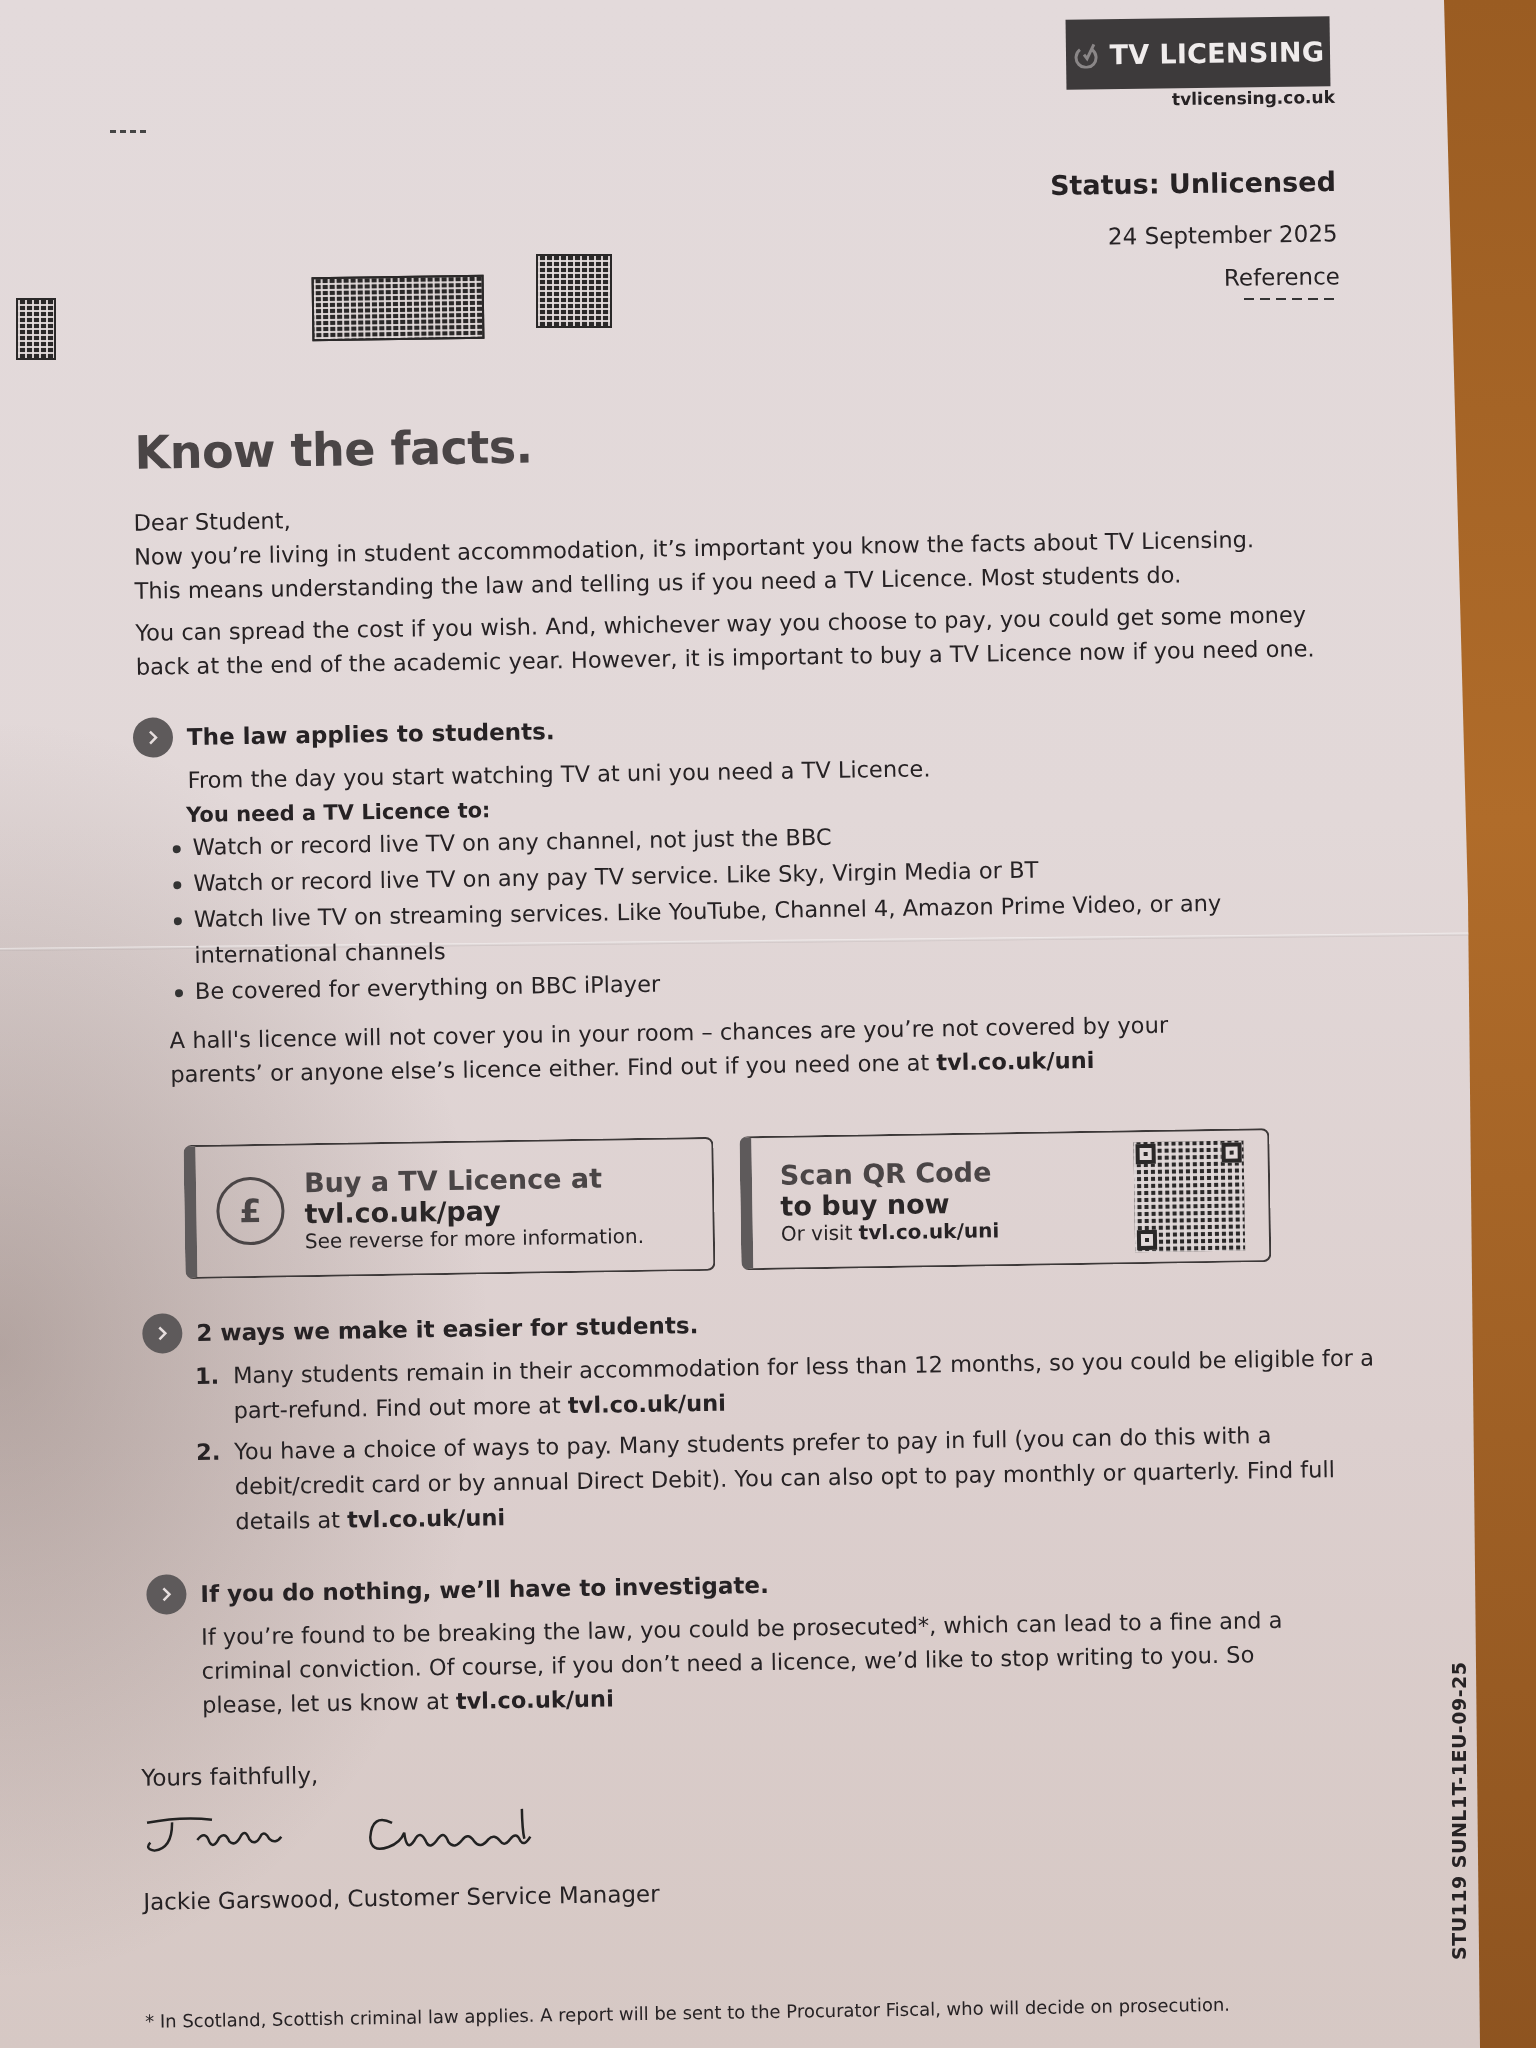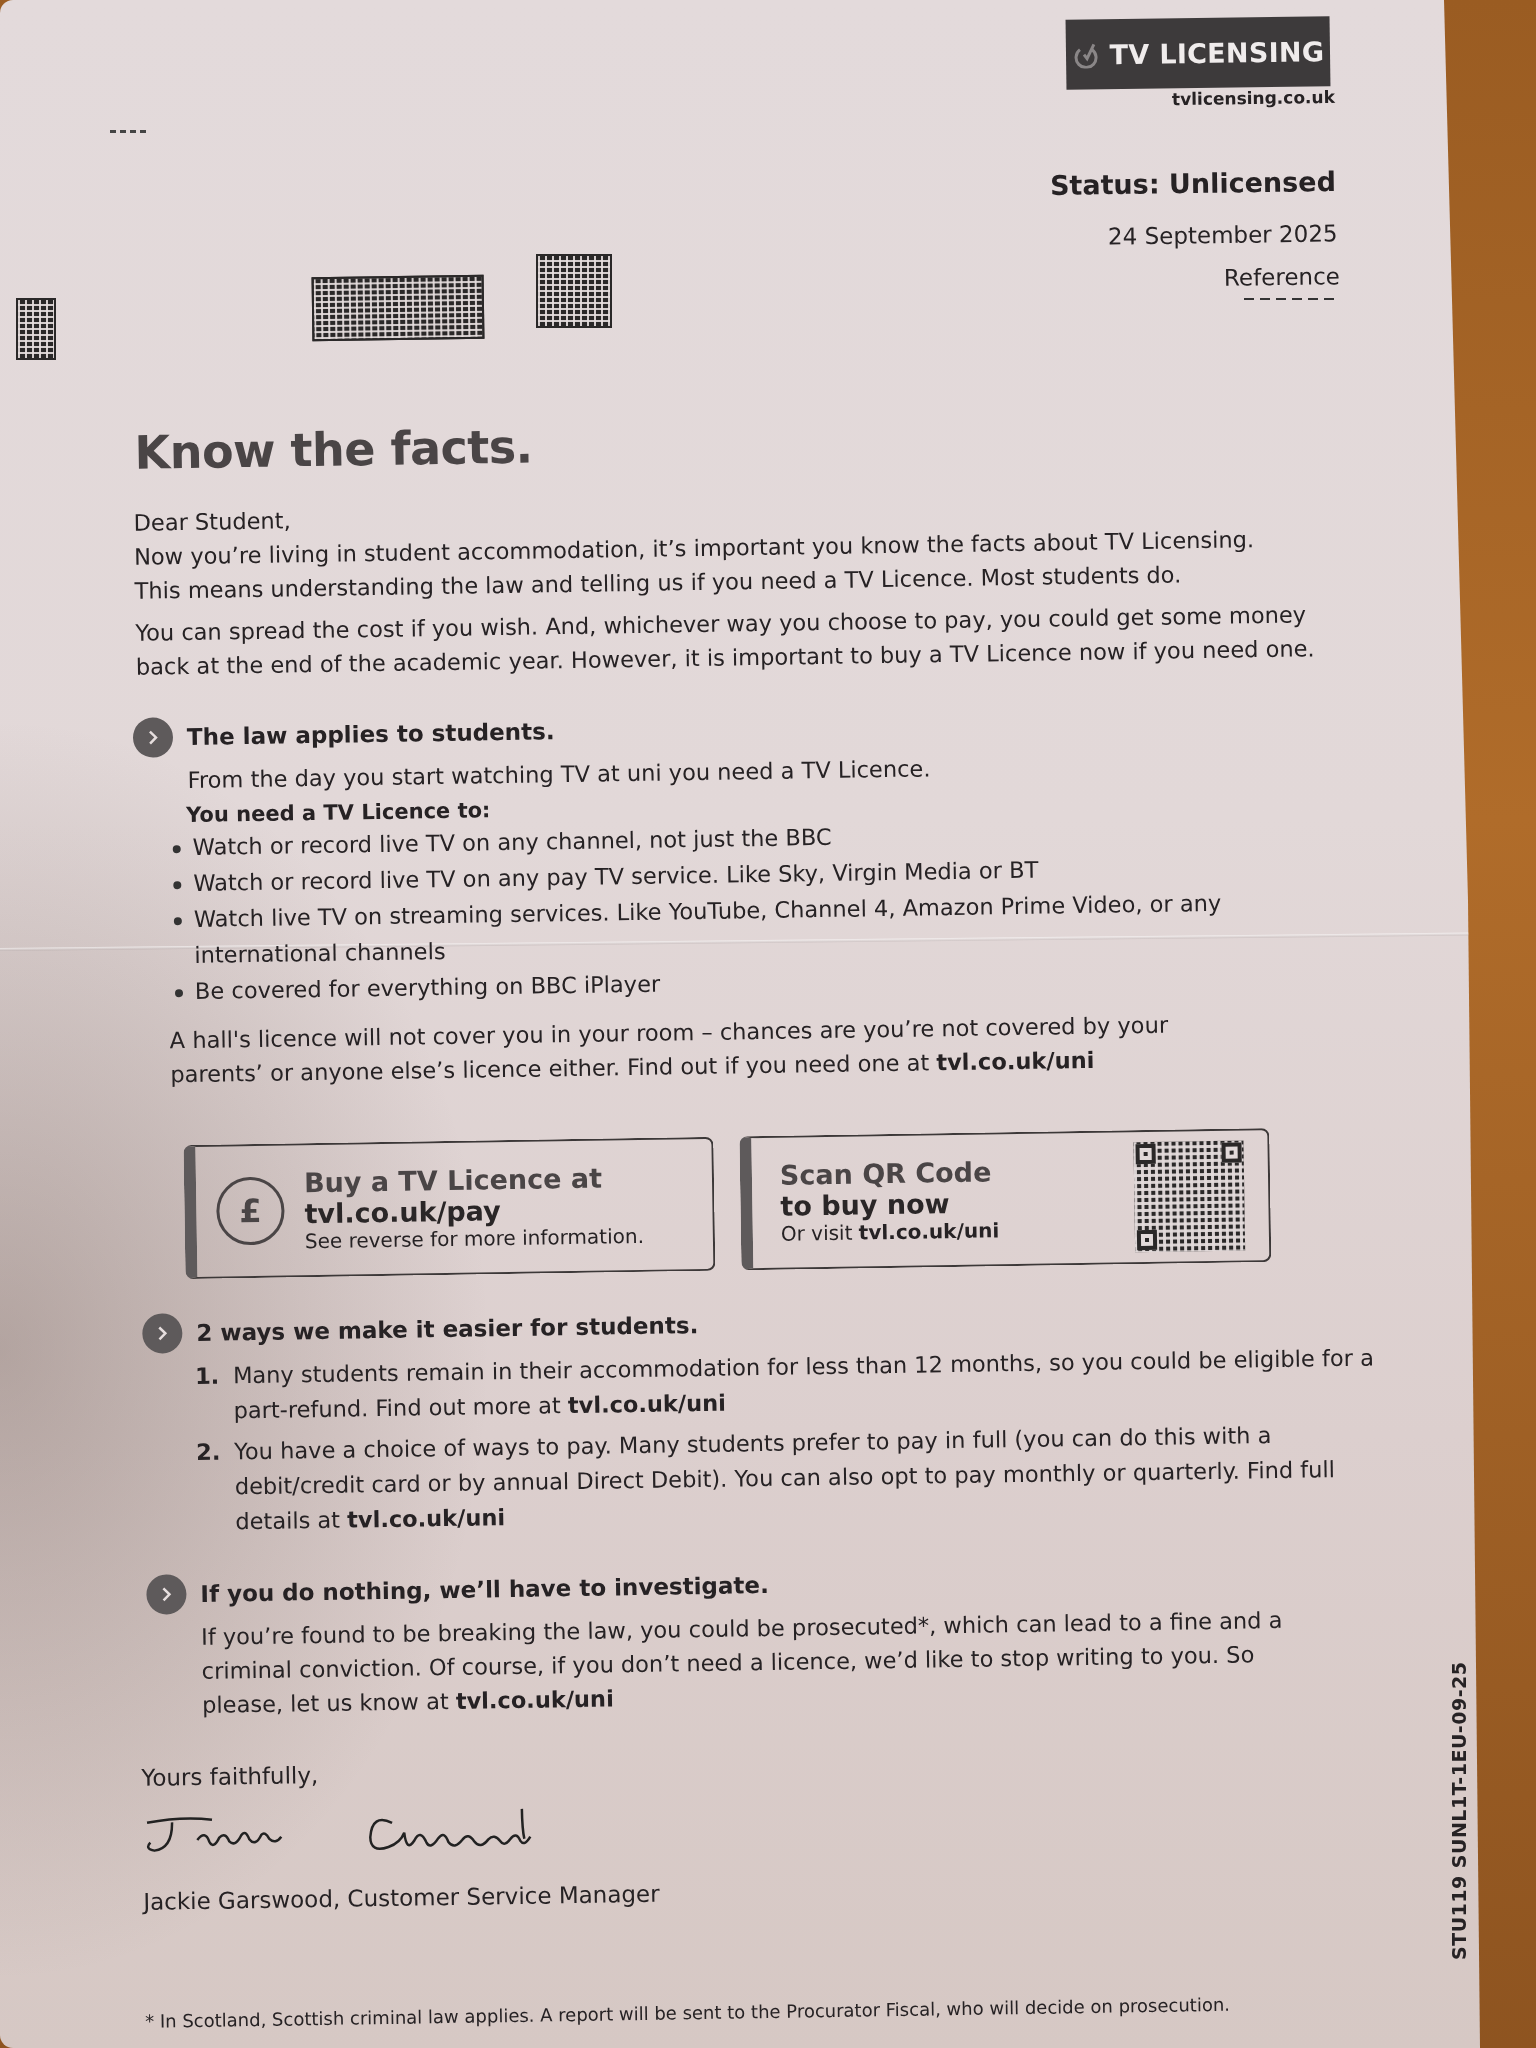--- a/index.html
+++ b/index.html
@@ -8,21 +8,20 @@
       background: linear-gradient(180deg, #9a5c22 0%, #b06c2a 40%, #8e5420 100%);
       font-family: "DejaVu Sans", "Liberation Sans", sans-serif;
       color: #262224;
     }
     .paper {
       position: absolute; left: 0; top: 0; width: 1536px; height: 2048px;
       clip-path: polygon(0 0, 1444px 0, 1468px 900px, 1480px 2048px, 0 2048px);
       background:
         radial-gradient(ellipse 700px 900px at 0px 1350px, rgba(90,70,60,0.32), rgba(90,70,60,0) 70%),
         linear-gradient(180deg, #e3dadb 0%, #e2d8d8 40%, #dccfce 70%, #d6c8c4 100%);
-      border-radius: 13px;
     }
     .fold {
       position: absolute; left: 0; top: 948px; width: 1480px; height: 3px;
       background: linear-gradient(180deg, rgba(255,255,255,0.6), rgba(150,140,140,0.25));
       transform: rotate(-0.6deg); transform-origin: left;
     }
     .abs { position: absolute; }
     .logo {
       left: 1066px; top: 18px; width: 264px; height: 70px; background: #3d3a3b;
       display: flex; align-items: center; justify-content: center; gap: 10px;

